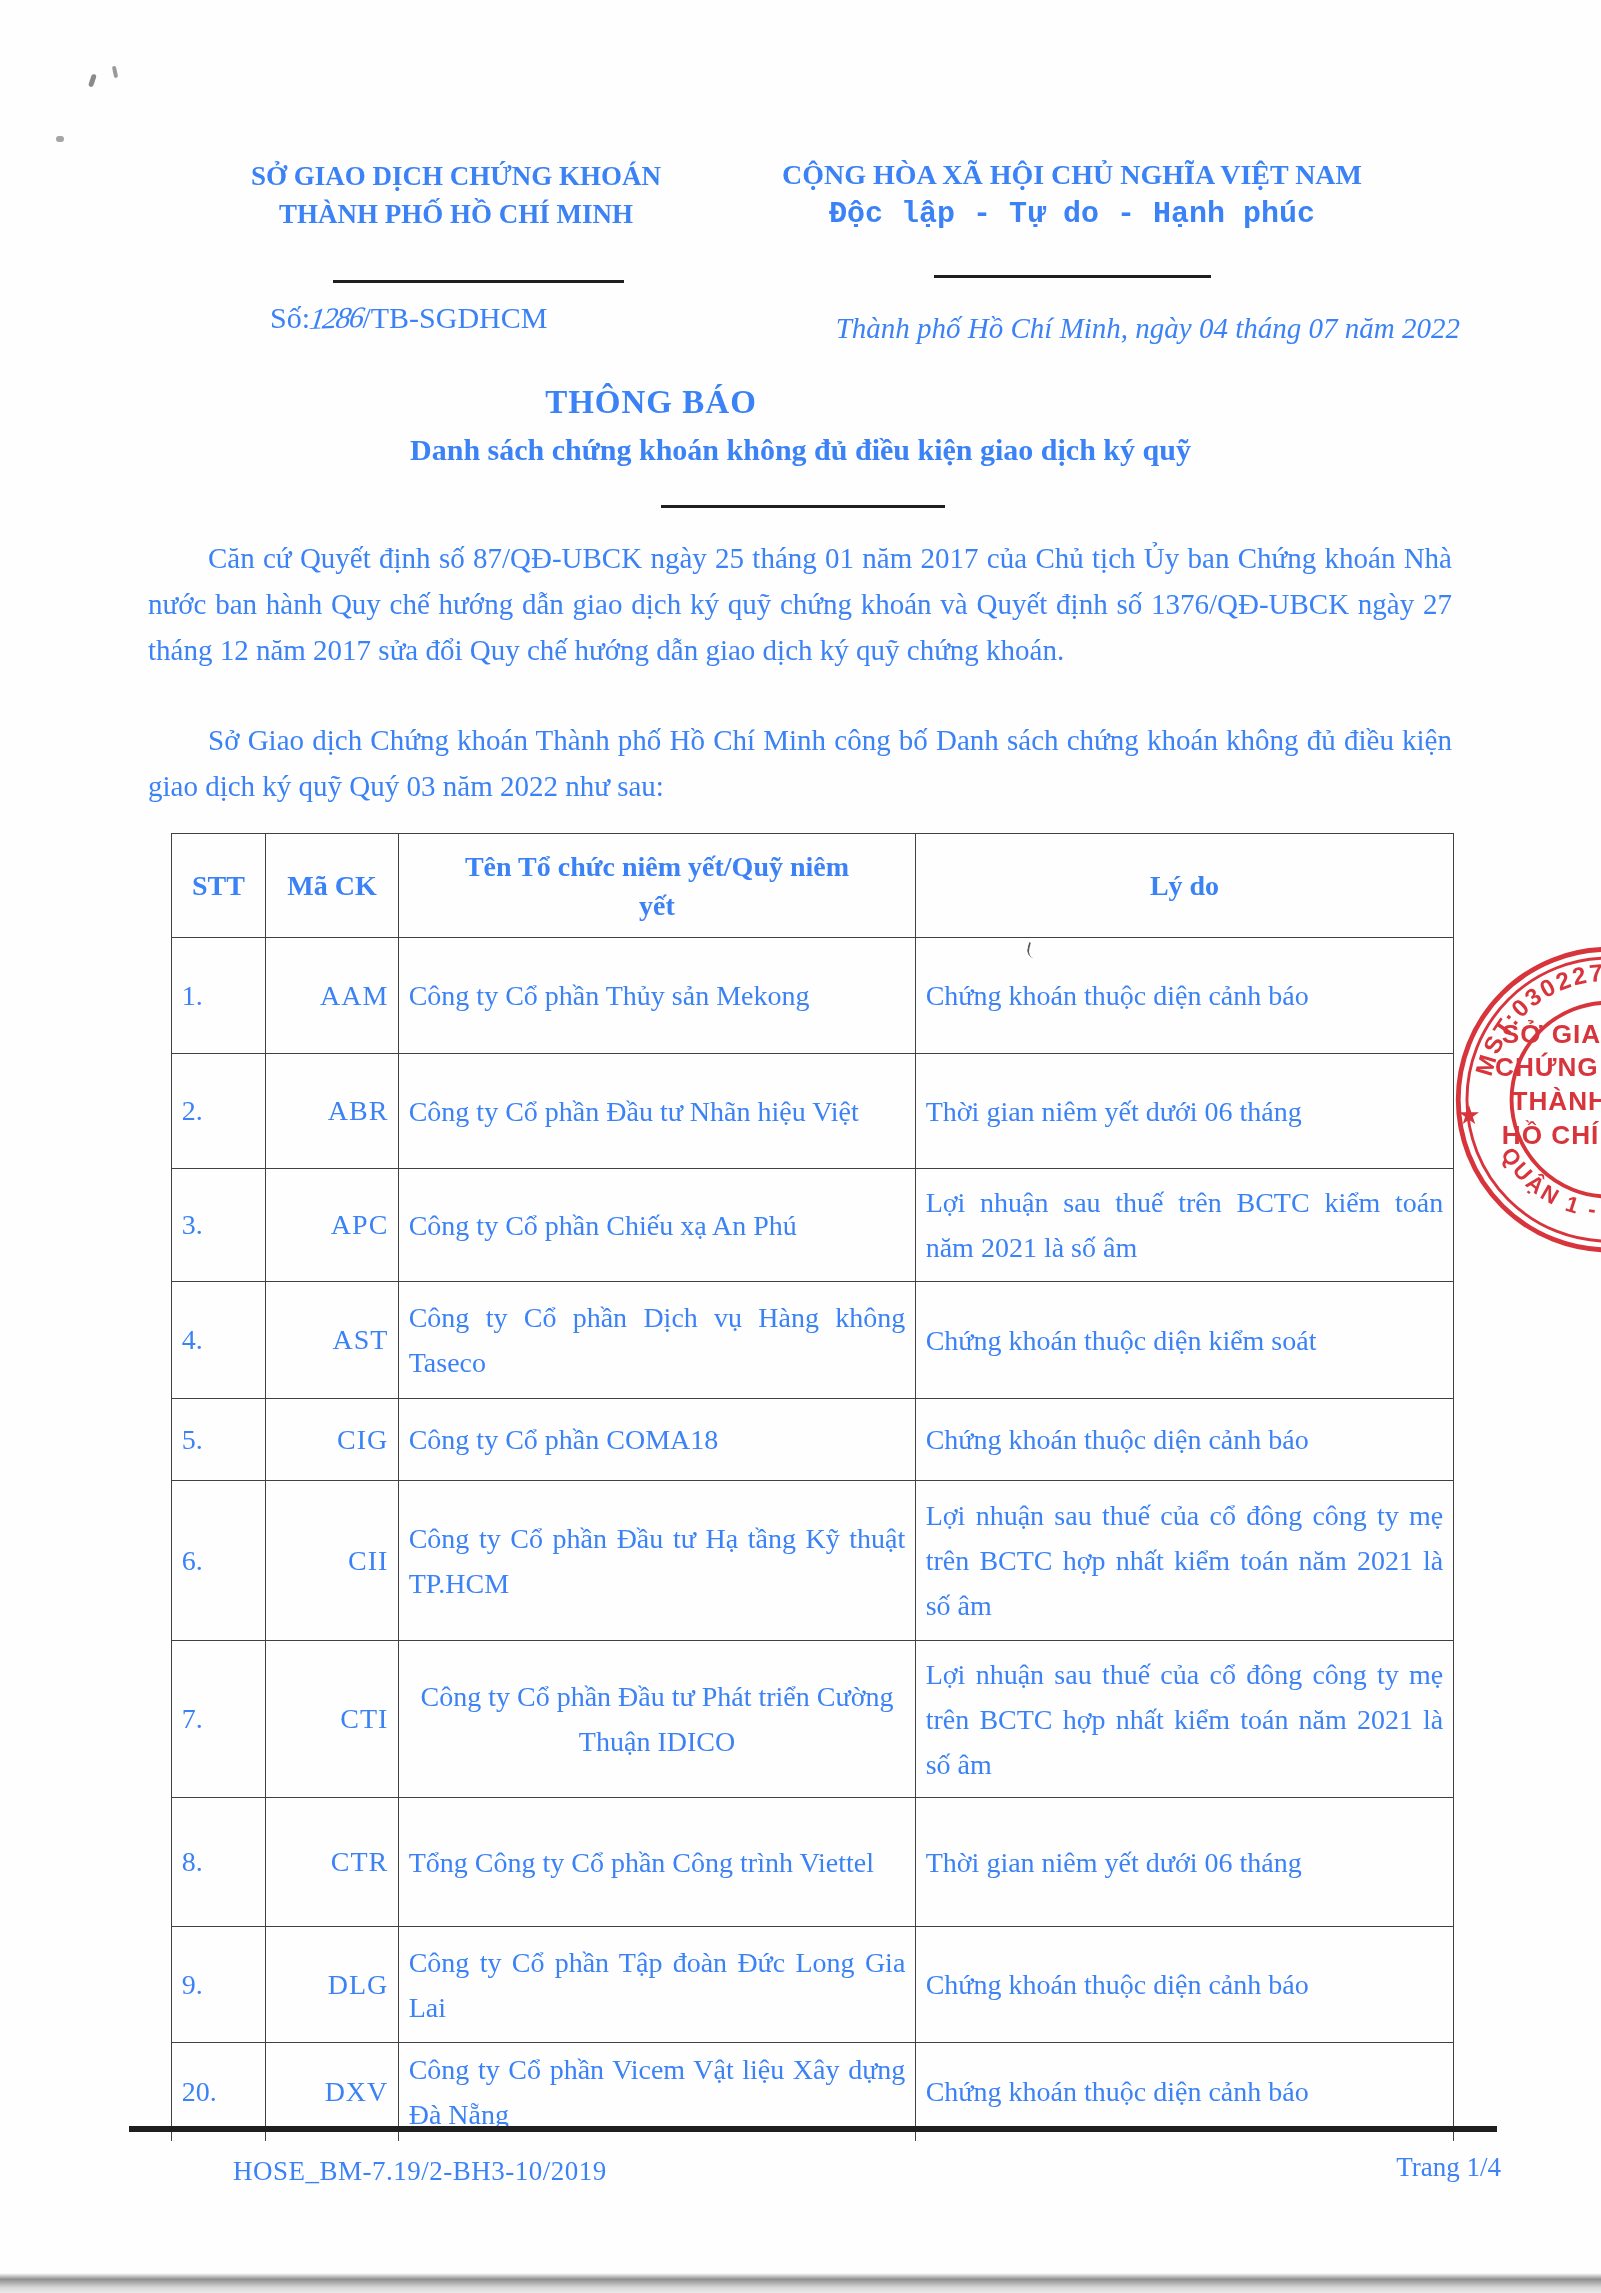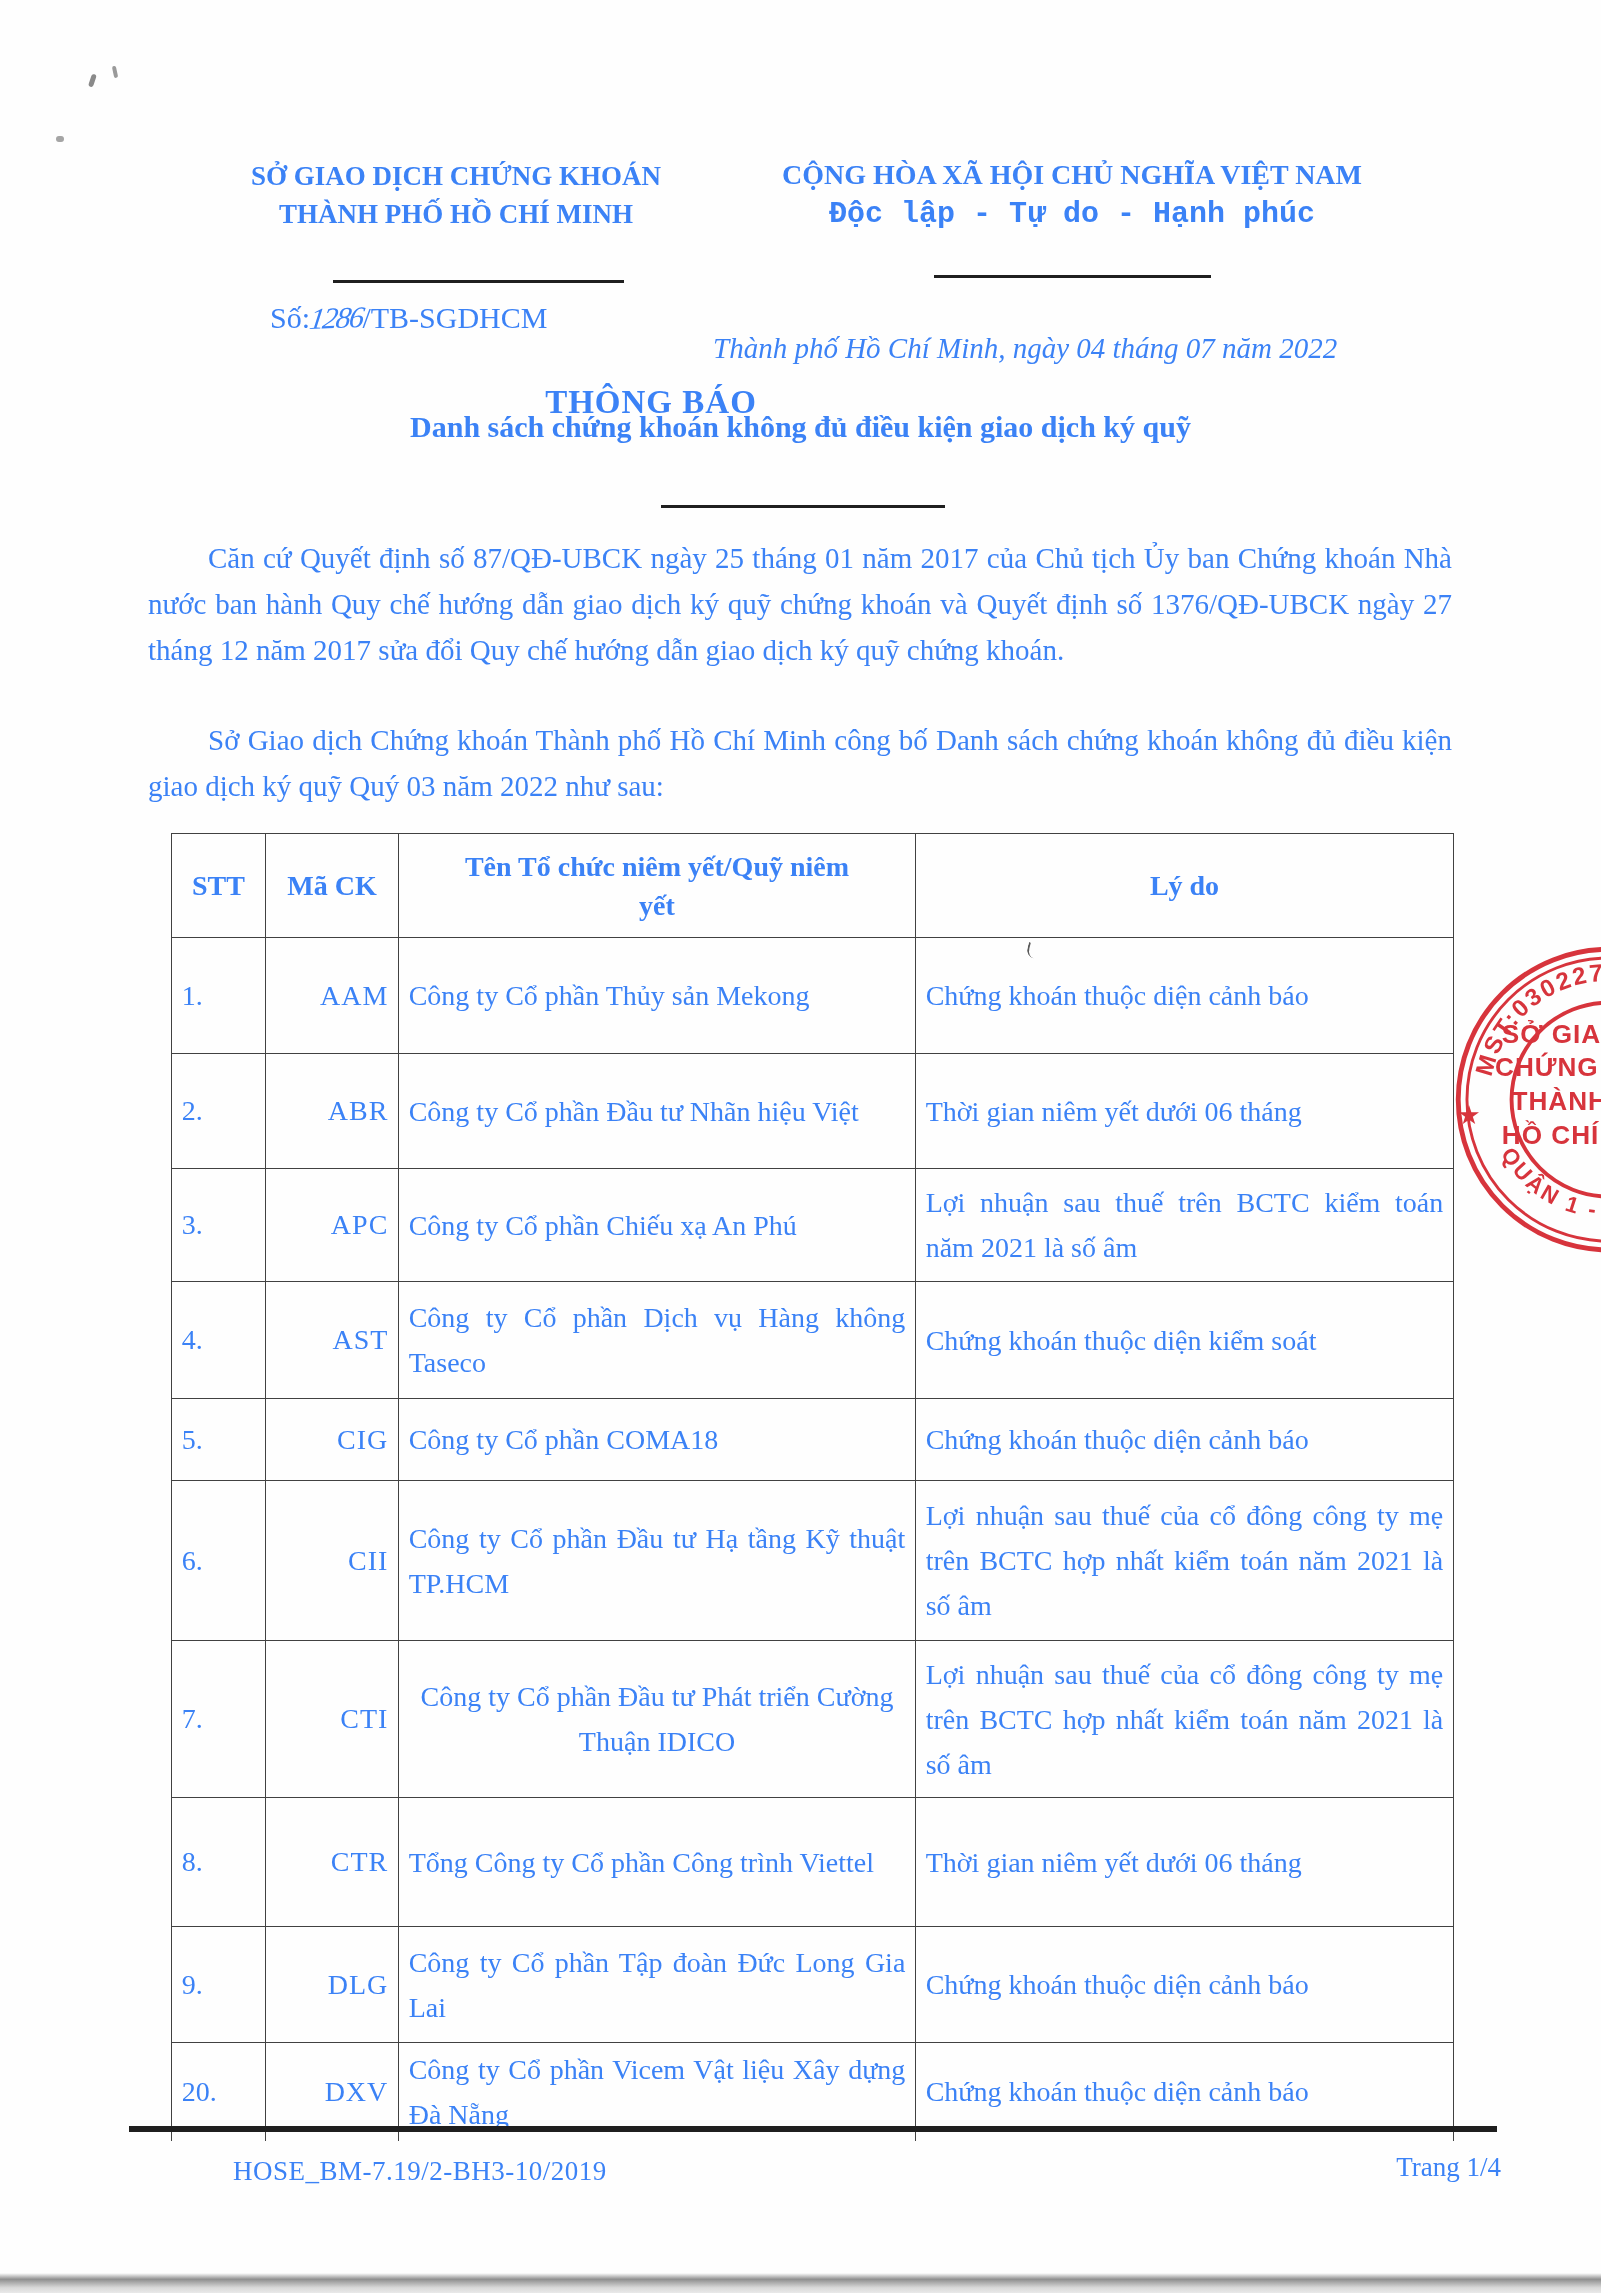--- a/index.html
+++ b/index.html
@@ -20,27 +20,27 @@
   .hdr-left{position:absolute;left:228px;top:157px;width:456px;text-align:center;
     font-weight:bold;font-size:27px;line-height:38px;}
   .rule{position:absolute;height:2.9px;background:#1f1f1f;}
   .rule-left{left:333px;top:280px;width:291px;}
   .ref-line{position:absolute;left:270px;top:301px;font-size:30px;}
   .ref-number{font-style:italic;letter-spacing:-1.9px;display:inline-block;transform:skewX(-10deg) rotate(-2deg);}
   .hdr-right{position:absolute;left:713px;top:155px;width:718px;text-align:center;}
   .hdr-right .l1{font-weight:bold;font-size:28px;line-height:39px;}
   .hdr-right .l2{font-weight:bold;font-size:30px;line-height:41px;font-family:Liberation Mono, monospace;}
   .rule-right{left:934px;top:275px;width:277px;}
-  .dateline{position:absolute;left:713px;top:332px;width:747px;text-align:left;
+  .dateline{position:absolute;left:713px;top:312px;width:747px;text-align:right;
     font-style:italic;font-size:29px;}
 
   
   .doc-title{position:absolute;left:0;top:384px;width:1302px;text-align:center;
     font-weight:bold;font-size:33px;letter-spacing:1px;}
-  .doc-subtitle{position:absolute;left:0;top:410px;width:1601px;text-align:center;
+  .doc-subtitle{position:absolute;left:0;top:433px;width:1601px;text-align:center;
     font-weight:bold;font-size:30px;}
   .rule-title{left:661px;top:505px;width:284px;}
 
   
   .para{position:absolute;left:148px;width:1304px;font-size:29px;line-height:46px;
     text-align:justify;text-indent:60px;}
   .p1{top:535px;}
   .p2{top:717px;}
 
   

